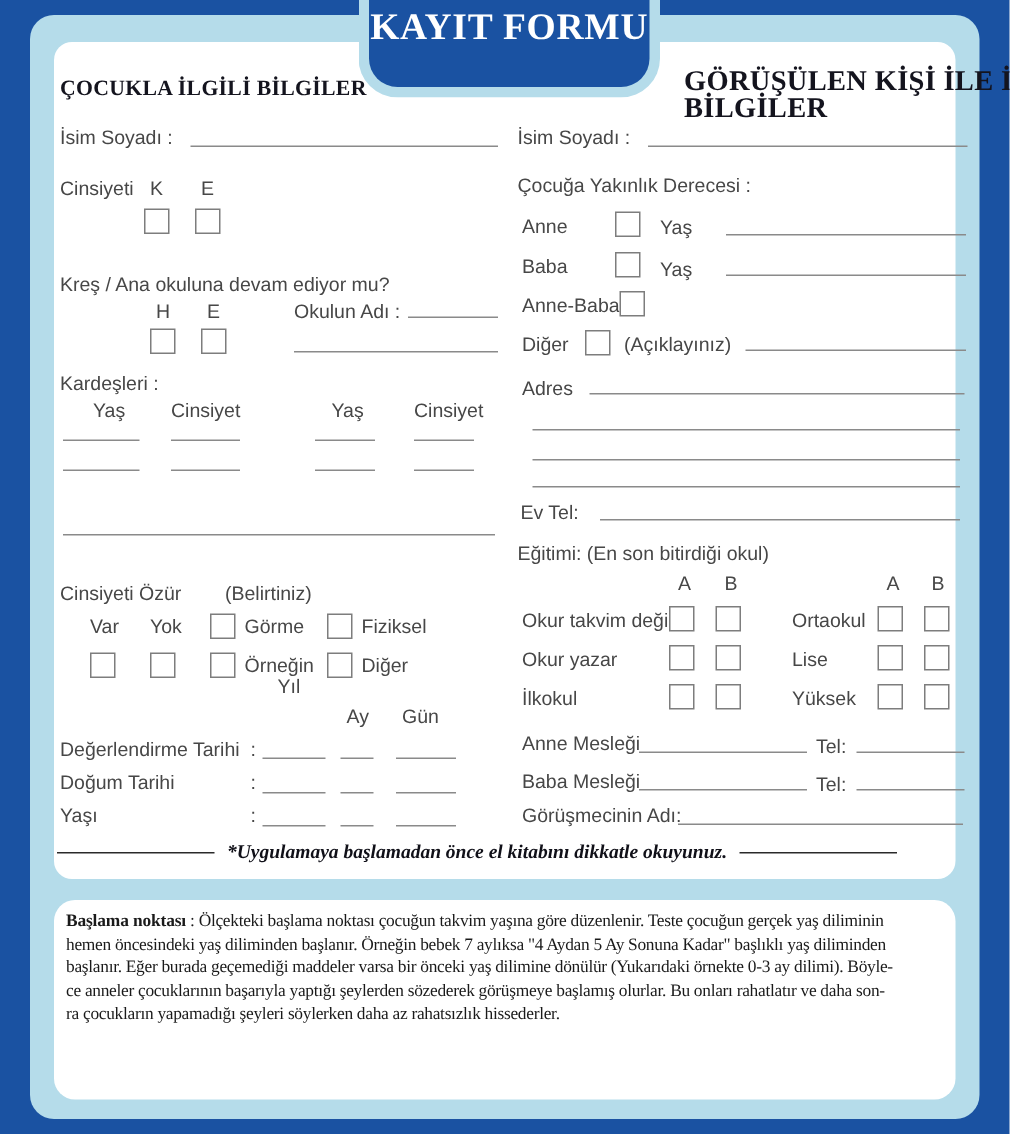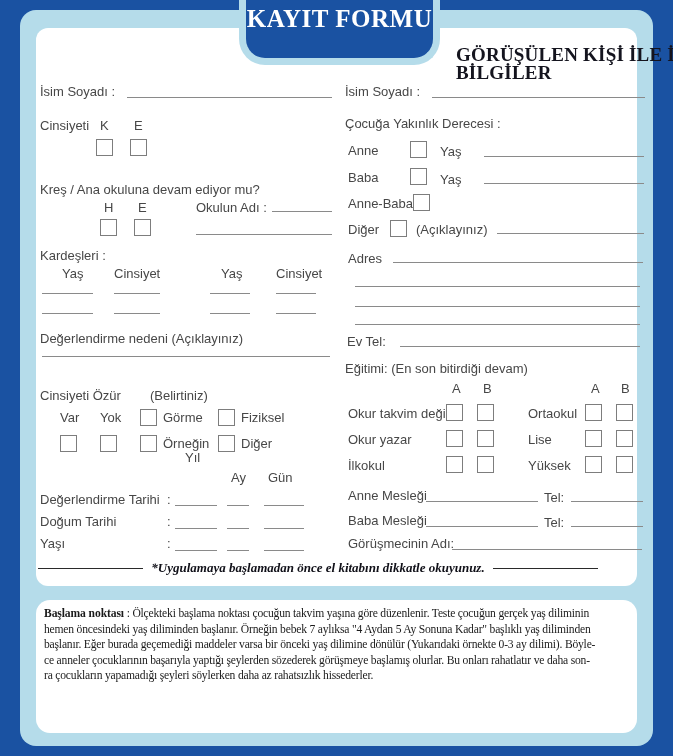--- a/index.html
+++ b/index.html
@@ -33,20 +33,21 @@
 
 <div class="page">
   <div class="frame"></div>
   <div class="panel panel-top"></div>
   <div class="panel panel-bottom"></div>
 
   <div class="banner">
     <div class="banner-title">KAYIT FORMU</div>
   </div>
 
+  <div class="hd" style="left:40px;top:50px">ÇOCUKLA İLGİLİ BİLGİLER</div>
 
   <span class="lb" style="left:40px;top:84px">İsim Soyadı :</span>
   <span class="ln" style="left:127px;top:97px;width:205px"></span>
 
   <span class="lb" style="left:40px;top:118px">Cinsiyeti</span>
   <span class="lb" style="left:100px;top:118px">K</span>
   <span class="lb" style="left:134px;top:118px">E</span>
   <span class="cb" style="left:96px;top:139px"></span>
   <span class="cb" style="left:130px;top:139px"></span>
 
@@ -66,21 +67,20 @@
   <span class="lb" style="left:276px;top:266px">Cinsiyet</span>
   <span class="ln" style="left:42px;top:293px;width:51px"></span>
   <span class="ln" style="left:114px;top:293px;width:46px"></span>
   <span class="ln" style="left:210px;top:293px;width:40px"></span>
   <span class="ln" style="left:276px;top:293px;width:40px"></span>
   <span class="ln" style="left:42px;top:313px;width:51px"></span>
   <span class="ln" style="left:114px;top:313px;width:46px"></span>
   <span class="ln" style="left:210px;top:313px;width:40px"></span>
   <span class="ln" style="left:276px;top:313px;width:40px"></span>
 
-  <span class="lb" style="left:40px;top:331px">Değerlendirme nedeni (Açıklayınız)</span>
   <span class="ln" style="left:42px;top:356px;width:288px"></span>
 
   <span class="lb" style="left:40px;top:388px">Cinsiyeti Özür</span>
   <span class="lb" style="left:150px;top:388px">(Belirtiniz)</span>
   <span class="lb" style="left:60px;top:410px">Var</span>
   <span class="lb" style="left:100px;top:410px">Yok</span>
   <span class="cb" style="left:140px;top:409px"></span>
   <span class="lb" style="left:163px;top:410px">Görme</span>
   <span class="cb" style="left:218px;top:409px"></span>
   <span class="lb" style="left:241px;top:410px">Fiziksel</span>
@@ -143,21 +143,21 @@
 
   <span class="lb" style="left:348px;top:251px">Adres</span>
   <span class="ln" style="left:393px;top:262px;width:250px"></span>
   <span class="ln" style="left:355px;top:286px;width:285px"></span>
   <span class="ln" style="left:355px;top:306px;width:285px"></span>
   <span class="ln" style="left:355px;top:324px;width:285px"></span>
 
   <span class="lb" style="left:347px;top:334px">Ev Tel:</span>
   <span class="ln" style="left:400px;top:346px;width:240px"></span>
 
-  <span class="lb" style="left:345px;top:361px">Eğitimi: (En son bitirdiği devam)</span>
+  <span class="lb" style="left:345px;top:361px">Eğitimi: (En son bitirdiği okul)</span>
   <span class="lb" style="left:452px;top:381px">A</span>
   <span class="lb" style="left:483px;top:381px">B</span>
   <span class="lb" style="left:591px;top:381px">A</span>
   <span class="lb" style="left:621px;top:381px">B</span>
 
   <span class="lb" style="left:348px;top:406px">Okur takvim değil</span>
   <span class="cb" style="left:446px;top:404px"></span>
   <span class="cb" style="left:477px;top:404px"></span>
   <span class="lb" style="left:528px;top:406px">Ortaokul</span>
   <span class="cb" style="left:585px;top:404px"></span>

